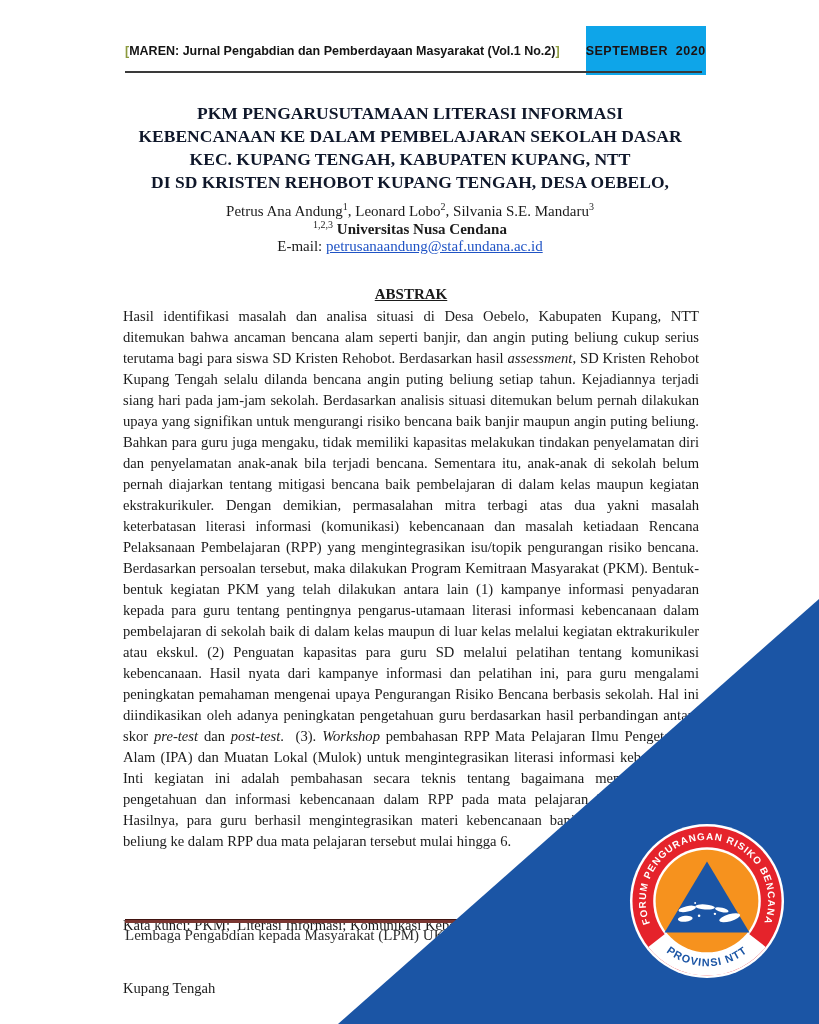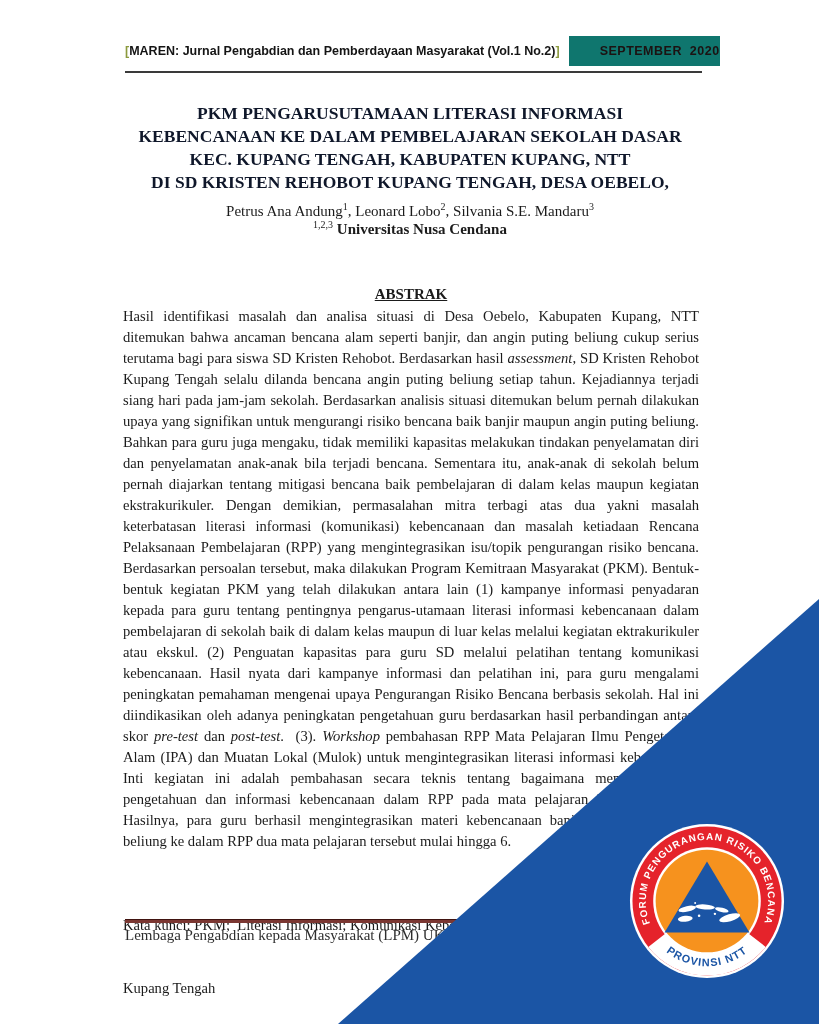--- a/index.html
+++ b/index.html
@@ -1,25 +1,25 @@
 <!DOCTYPE html>
 <html><head>
 <meta charset="utf-8">
 <style>
   html,body{margin:0;padding:0;background:#ffffff;}
   .page{position:relative;width:819px;height:1024px;background:#ffffff;overflow:hidden;
         font-family:"Liberation Serif", serif;color:#1b1b1b;}
   
   .header-row{position:absolute;left:125px;top:29px;width:577px;height:43px;display:flex;align-items:center;}
   .journal-title{flex:1;text-align:right;font-family:"Liberation Sans",sans-serif;
-        font-weight:bold;font-size:12.5px;color:#141414;padding-right:9px;white-space:nowrap;}
+        font-weight:bold;font-size:12.5px;color:#141414;padding-right:26px;white-space:nowrap;}
   .bracket{color:#8C9A3E;font-weight:bold;}
-  .issue-badge{width:168px;height:30px;background:#0f766e;display:flex;align-items:center;justify-content:center;
+  .issue-badge{width:168px;height:49px;background:#0ea5e9;display:flex;align-items:center;justify-content:center;
         font-family:"Liberation Sans",sans-serif;font-weight:bold;font-size:12.5px;color:#1c1212;
-        letter-spacing:.5px;white-space:pre;padding-left:31px;}
+        letter-spacing:.5px;white-space:pre;}
   .header-rule{position:absolute;left:125px;top:71px;width:577px;height:2px;background:#3a3a3a;}
   
   .article-title{position:absolute;left:80px;top:102px;width:660px;text-align:center;
         font-weight:bold;font-size:17.5px;line-height:23px;color:#0f172a;}
   .byline{position:absolute;left:80px;top:203px;width:660px;text-align:center;font-size:15px;line-height:17.5px;}
   .byline sup{font-size:10px;line-height:0;}
   .affil-name{font-weight:bold;}
   .email-link{color:#1F53C5;text-decoration:underline;}
   
   .abstract{position:absolute;left:123px;top:286px;width:576px;}
@@ -51,20 +51,21 @@
   <div class="article-title">
     <div>PKM PENGARUSUTAMAAN LITERASI INFORMASI</div>
     <div>KEBENCANAAN KE DALAM PEMBELAJARAN SEKOLAH DASAR</div>
     <div>KEC. KUPANG TENGAH, KABUPATEN KUPANG, NTT</div>
     <div>DI SD KRISTEN REHOBOT KUPANG TENGAH, DESA OEBELO,</div>
   </div>
 
   <div class="byline">
     <div><span>Petrus Ana Andung</span><sup>1</sup><span>, Leonard Lobo</span><sup>2</sup><span>, Silvania S.E. Mandaru</span><sup>3</sup></div>
     <div><sup>1,2,3</sup> <span class="affil-name">Universitas Nusa Cendana</span></div>
+    <div><span>E-mail: </span><a href="#" class="email-link">petrusanaandung@staf.undana.ac.id</a></div>
   </div>
 
   <div class="abstract">
     <div class="abstract-heading">ABSTRAK</div>
     <div class="abstract-body"><span>Hasil identifikasi masalah dan analisa situasi di Desa Oebelo, Kabupaten Kupang, NTT ditemukan bahwa ancaman bencana alam seperti banjir, dan angin puting beliung cukup serius terutama bagi para siswa SD Kristen Rehobot. Berdasarkan hasil </span><span class="it">assessment</span><span>, SD Kristen Rehobot Kupang Tengah selalu dilanda bencana angin puting beliung setiap tahun. Kejadiannya terjadi siang hari pada jam-jam sekolah. Berdasarkan analisis situasi ditemukan belum pernah dilakukan upaya yang signifikan untuk mengurangi risiko bencana baik banjir maupun angin puting beliung. Bahkan para guru juga mengaku, tidak memiliki kapasitas melakukan tindakan penyelamatan diri dan penyelamatan anak-anak bila terjadi bencana. Sementara itu, anak-anak di sekolah belum pernah diajarkan tentang mitigasi bencana baik pembelajaran di dalam kelas maupun kegiatan ekstrakurikuler. Dengan demikian, permasalahan mitra terbagi atas dua yakni masalah keterbatasan literasi informasi (komunikasi) kebencanaan dan masalah ketiadaan Rencana Pelaksanaan Pembelajaran (RPP) yang mengintegrasikan isu/topik pengurangan risiko bencana. Berdasarkan persoalan tersebut, maka dilakukan Program Kemitraan Masyarakat (PKM). Bentuk-bentuk kegiatan PKM yang telah dilakukan antara lain (1) kampanye informasi penyadaran kepada para guru tentang pentingnya pengarus-utamaan literasi informasi kebencanaan dalam pembelajaran di sekolah baik di dalam kelas maupun di luar kelas melalui kegiatan ektrakurikuler atau ekskul. (2) Penguatan kapasitas para guru SD melalui pelatihan tentang komunikasi kebencanaan. Hasil nyata dari kampanye informasi dan pelatihan ini, para guru mengalami peningkatan pemahaman mengenai upaya Pengurangan Risiko Bencana berbasis sekolah. Hal ini diindikasikan oleh adanya peningkatan pengetahuan guru berdasarkan hasil perbandingan antara skor </span><span class="it">pre-test</span><span> dan </span><span class="it">post-test</span><span>.  (3). </span><span class="it">Workshop</span><span> pembahasan RPP Mata Pelajaran Ilmu Pengetahuan Alam (IPA) dan Muatan Lokal (Mulok) untuk mengintegrasikan literasi informasi kebencanaan. Inti kegiatan ini adalah pembahasan secara teknis tentang bagaimana mengintegrasikan pengetahuan dan informasi kebencanaan dalam RPP pada mata pelajaran IPA dan Mulok. Hasilnya, para guru berhasil mengintegrasikan materi kebencanaan banjir dan angin puting beliung ke dalam RPP dua mata pelajaran tersebut mulai hingga 6.</span></div>
     <div class="keywords">
       <div>Kata kunci: PKM;  Literasi Informasi; Komunikasi Kebencanaan; RPP</div>
       <div>Kupang Tengah</div>
     </div>
   </div>

